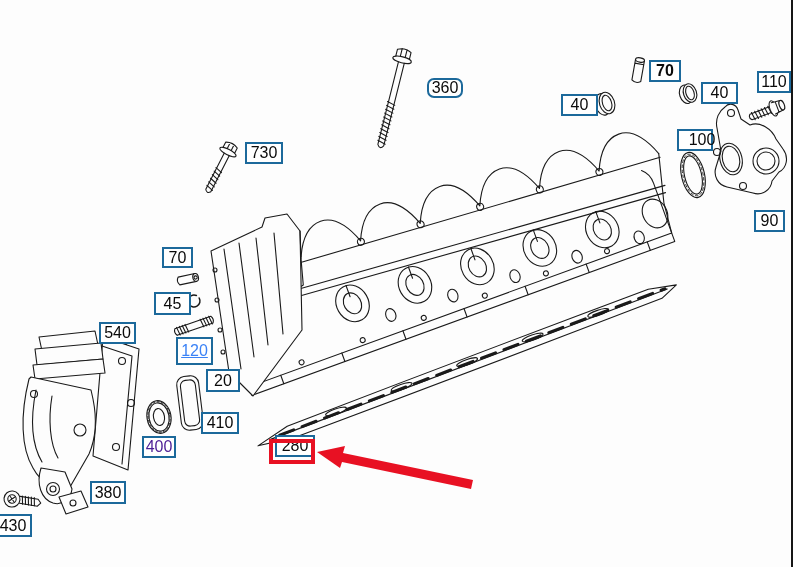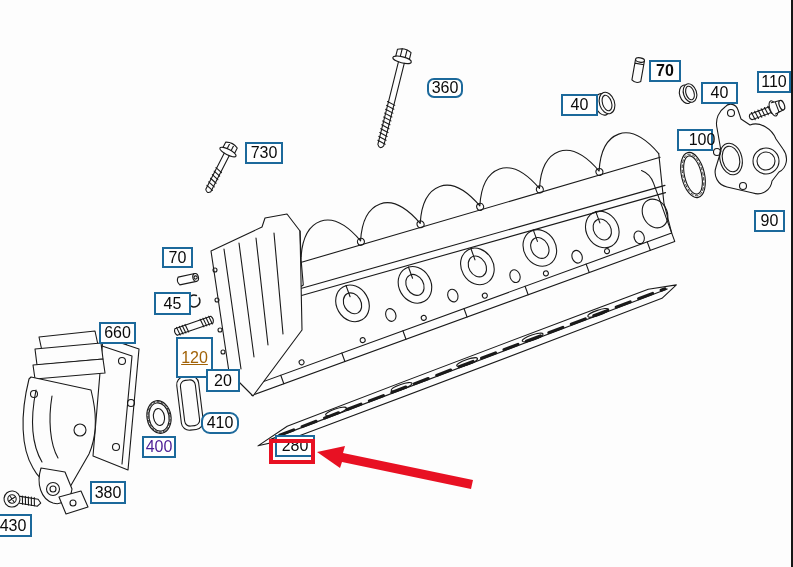--- a/index.html
+++ b/index.html
@@ -213,24 +213,24 @@
       <div class="plabel" style="left: 427px; top: 78px; width: 36px; height: 20px; border-color: rgb(28, 105, 155); color: rgb(10, 10, 10); border-radius: 7px;">360</div>
       <div class="plabel" style="left: 245px; top: 142px; width: 38px; height: 22px; border-color: rgb(28, 105, 155); color: rgb(10, 10, 10);">730</div>
       <div class="plabel" style="left: 649px; top: 60px; width: 32px; height: 22px; border-color: rgb(28, 105, 155); color: rgb(10, 10, 10); font-weight: bold;">70</div>
       <div class="plabel" style="left: 561px; top: 94px; width: 37px; height: 22px; border-color: rgb(28, 105, 155); color: rgb(10, 10, 10);">40</div>
       <div class="plabel" style="left: 701px; top: 82px; width: 37px; height: 22px; border-color: rgb(28, 105, 155); color: rgb(10, 10, 10);">40</div>
       <div class="plabel" style="left: 757px; top: 71px; width: 34px; height: 22px; border-color: rgb(28, 105, 155); color: rgb(10, 10, 10); text-align: center;">110</div>
       <div class="plabel" style="left: 677px; top: 129px; width: 36px; height: 22px; border-color: rgb(28, 105, 155); color: rgb(10, 10, 10); padding-left: 14px;">100</div>
       <div class="plabel" style="left: 754px; top: 177px; width: 31px; height: 22px; border-color: rgb(28, 105, 155); color: rgb(10, 10, 10); margin-top: 33px;">90</div>
       <div class="plabel" style="left: 162px; top: 247px; width: 31px; height: 21px; border-color: rgb(28, 105, 155); color: rgb(10, 10, 10);">70</div>
       <div class="plabel" style="left: 154px; top: 292px; width: 37px; height: 23px; border-color: rgb(28, 105, 155); color: rgb(10, 10, 10);">45</div>
-      <div class="plabel" style="left: 176px; top: 337px; width: 37px; height: 41px; border-color: rgb(28, 105, 155); color: #a16207; text-decoration: underline;">120</div>
-      <div class="plabel" style="left: 99px; top: 322px; width: 37px; height: 22px; border-color: rgb(28, 105, 155); color: rgb(10, 10, 10);">660</div>
+      <div class="plabel" style="left: 176px; top: 337px; width: 37px; height: 28px; border-color: rgb(28, 105, 155); color: #3b82f6; text-decoration: underline;">120</div>
+      <div class="plabel" style="left: 99px; top: 322px; width: 37px; height: 22px; border-color: rgb(28, 105, 155); color: rgb(10, 10, 10);">540</div>
       <div class="plabel" style="left: 206px; top: 369px; width: 34px; height: 23px; border-color: rgb(28, 105, 155); color: rgb(10, 10, 10);">20</div>
-      <div class="plabel" style="left: 201px; top: 412px; width: 38px; height: 22px; border-color: rgb(28, 105, 155); color: rgb(10, 10, 10); border-radius: 9px;">410</div>
+      <div class="plabel" style="left: 201px; top: 412px; width: 38px; height: 22px; border-color: rgb(28, 105, 155); color: rgb(10, 10, 10);">410</div>
       <div class="plabel" style="left: 142px; top: 436px; width: 34px; height: 22px; border-color: rgb(28, 105, 155); color: #4c1d95;">400</div>
       <div class="plabel" style="left: 90px; top: 481px; width: 36px; height: 23px; border-color: rgb(28, 105, 155); color: rgb(10, 10, 10);">380</div>
       <div class="plabel" style="left: -6px; top: 514px; width: 38px; height: 23px; border-color: rgb(28, 105, 155); color: rgb(10, 10, 10);">430</div>
       <div class="plabel" style="left: 275px; top: 435px; width: 40px; height: 22px; border-color: rgb(28, 105, 155); color: rgb(10, 10, 10);">280</div>
     </div>
 
   <div class="hl-box" style="left: 269px; top: 439px; width: 46px; height: 25px; border: 4px solid rgb(232, 17, 35);"></div>
 
   <svg class="overlay" width="793" height="567" viewBox="0 0 793 567">
     <polygon fill="#e81123" stroke="none" points="317,452 345,446 343,453 473,480 471,489 342,462 340,468"></polygon>

